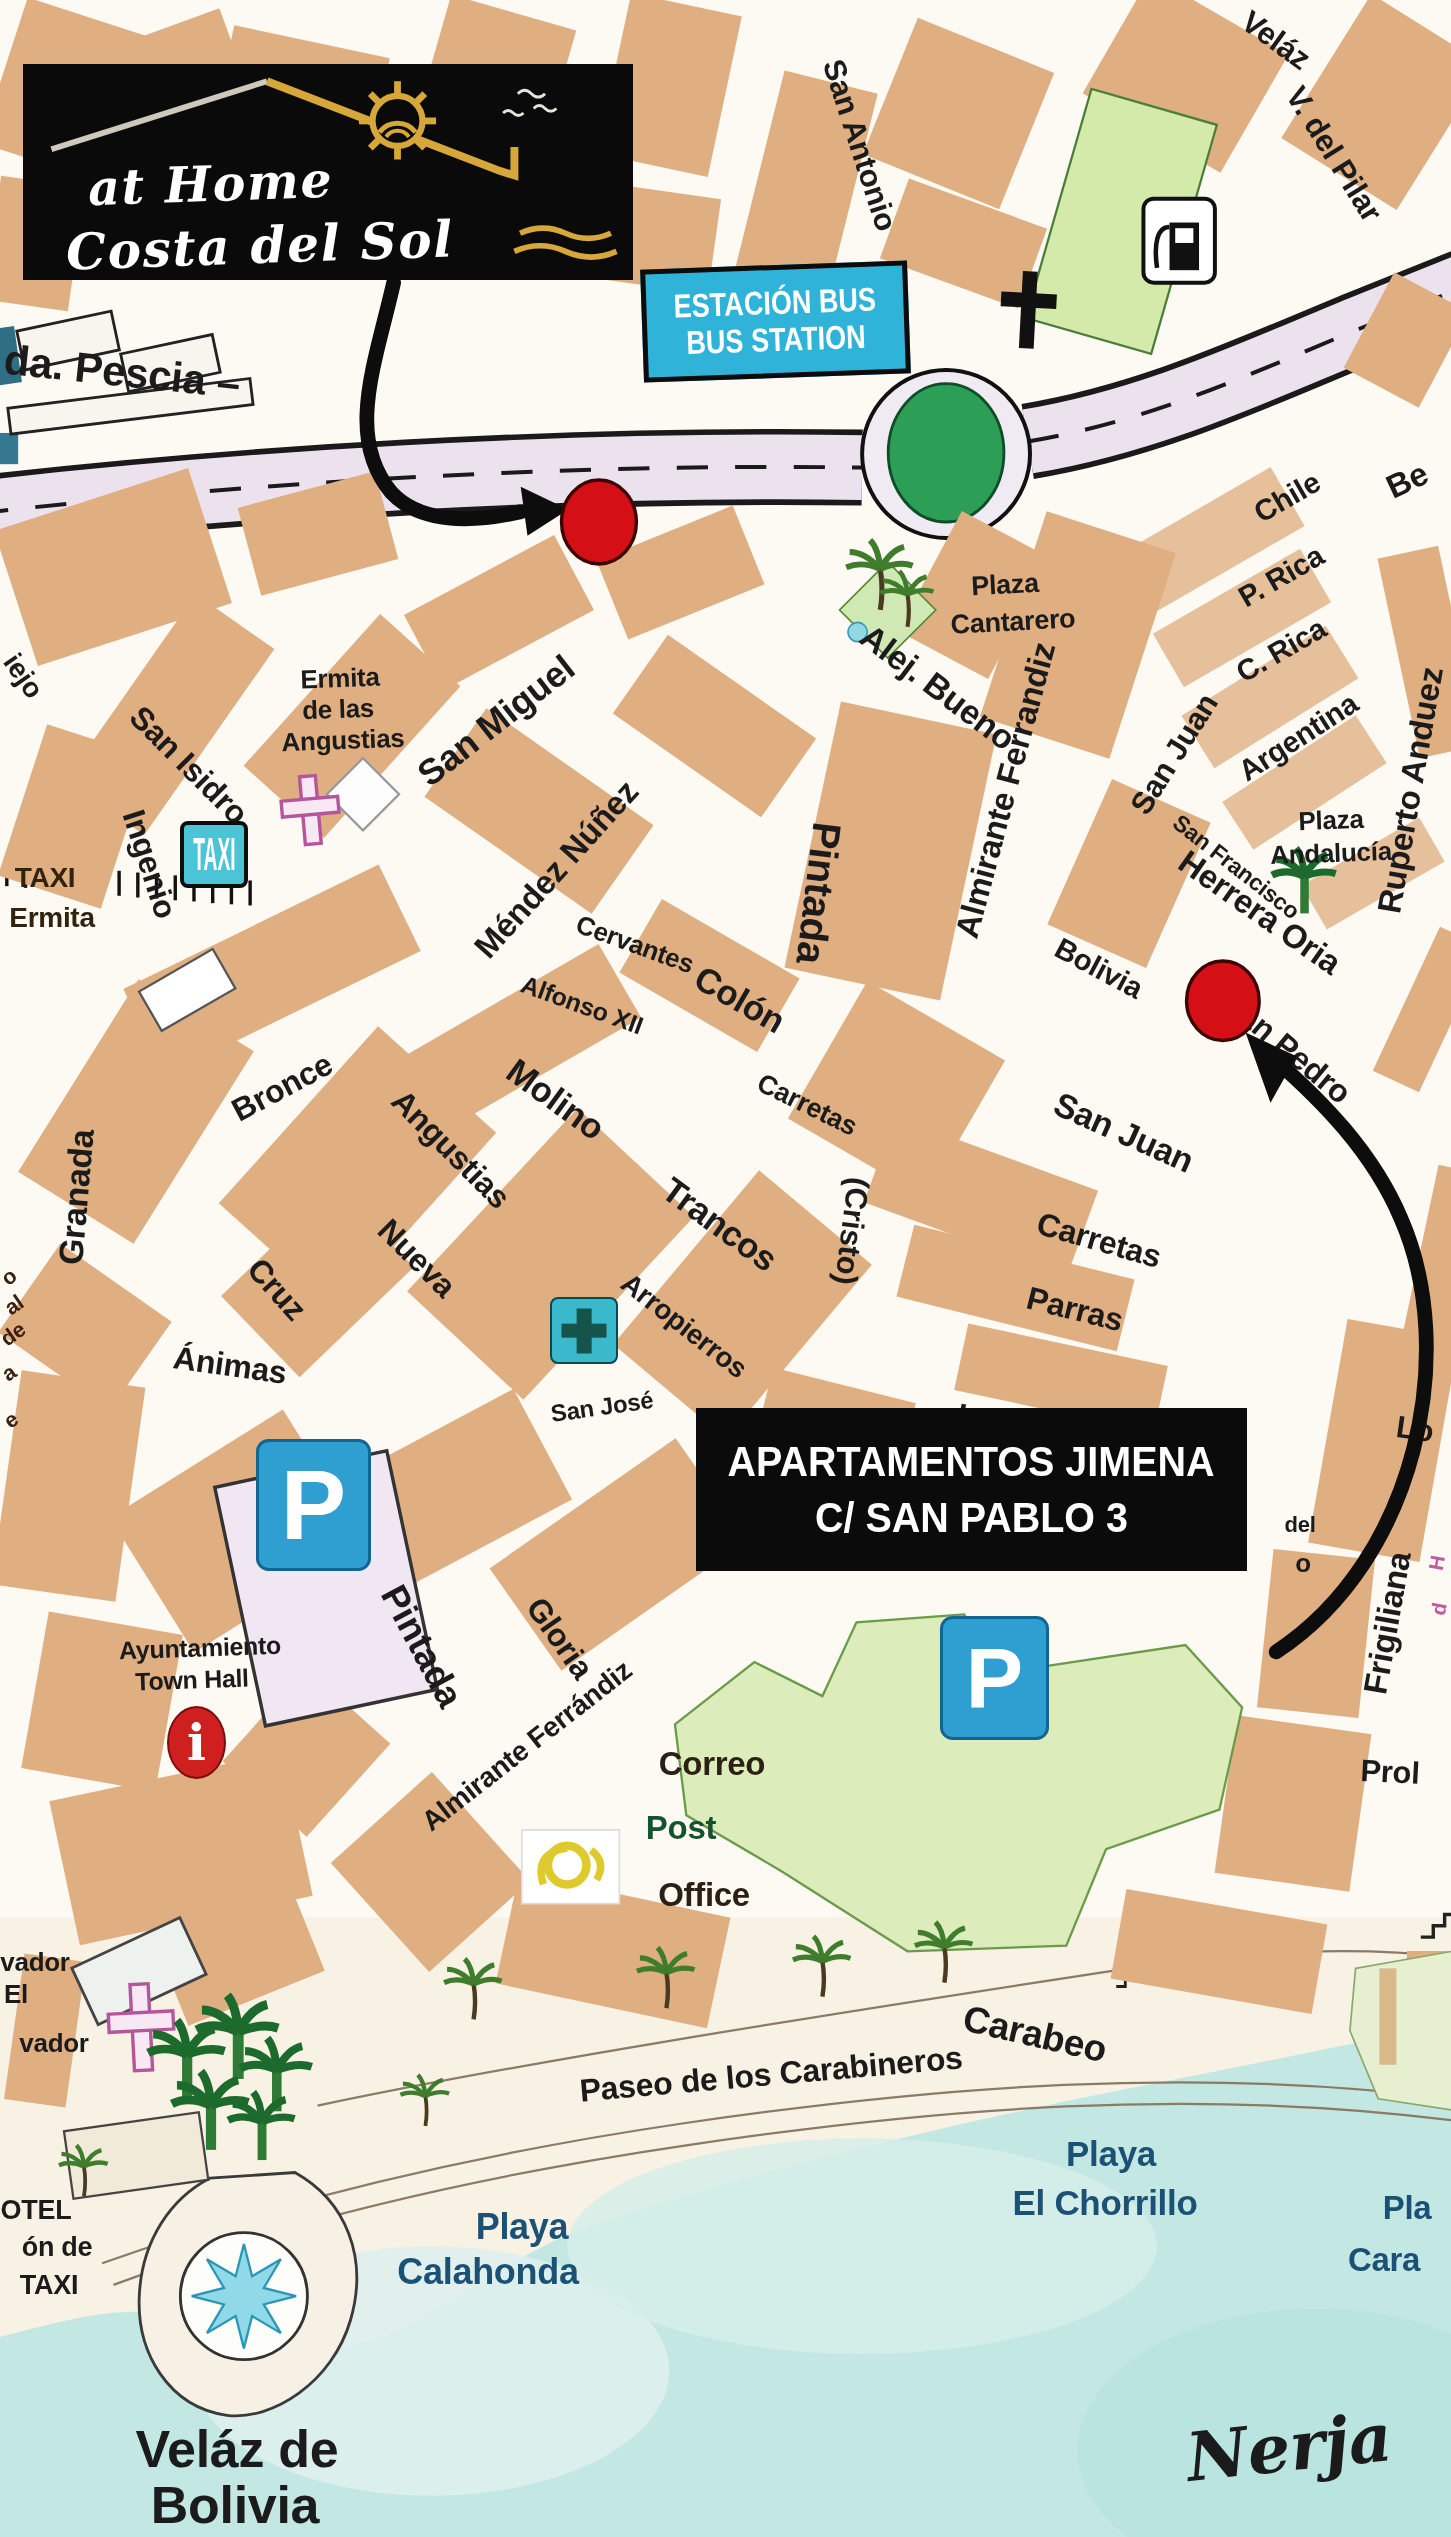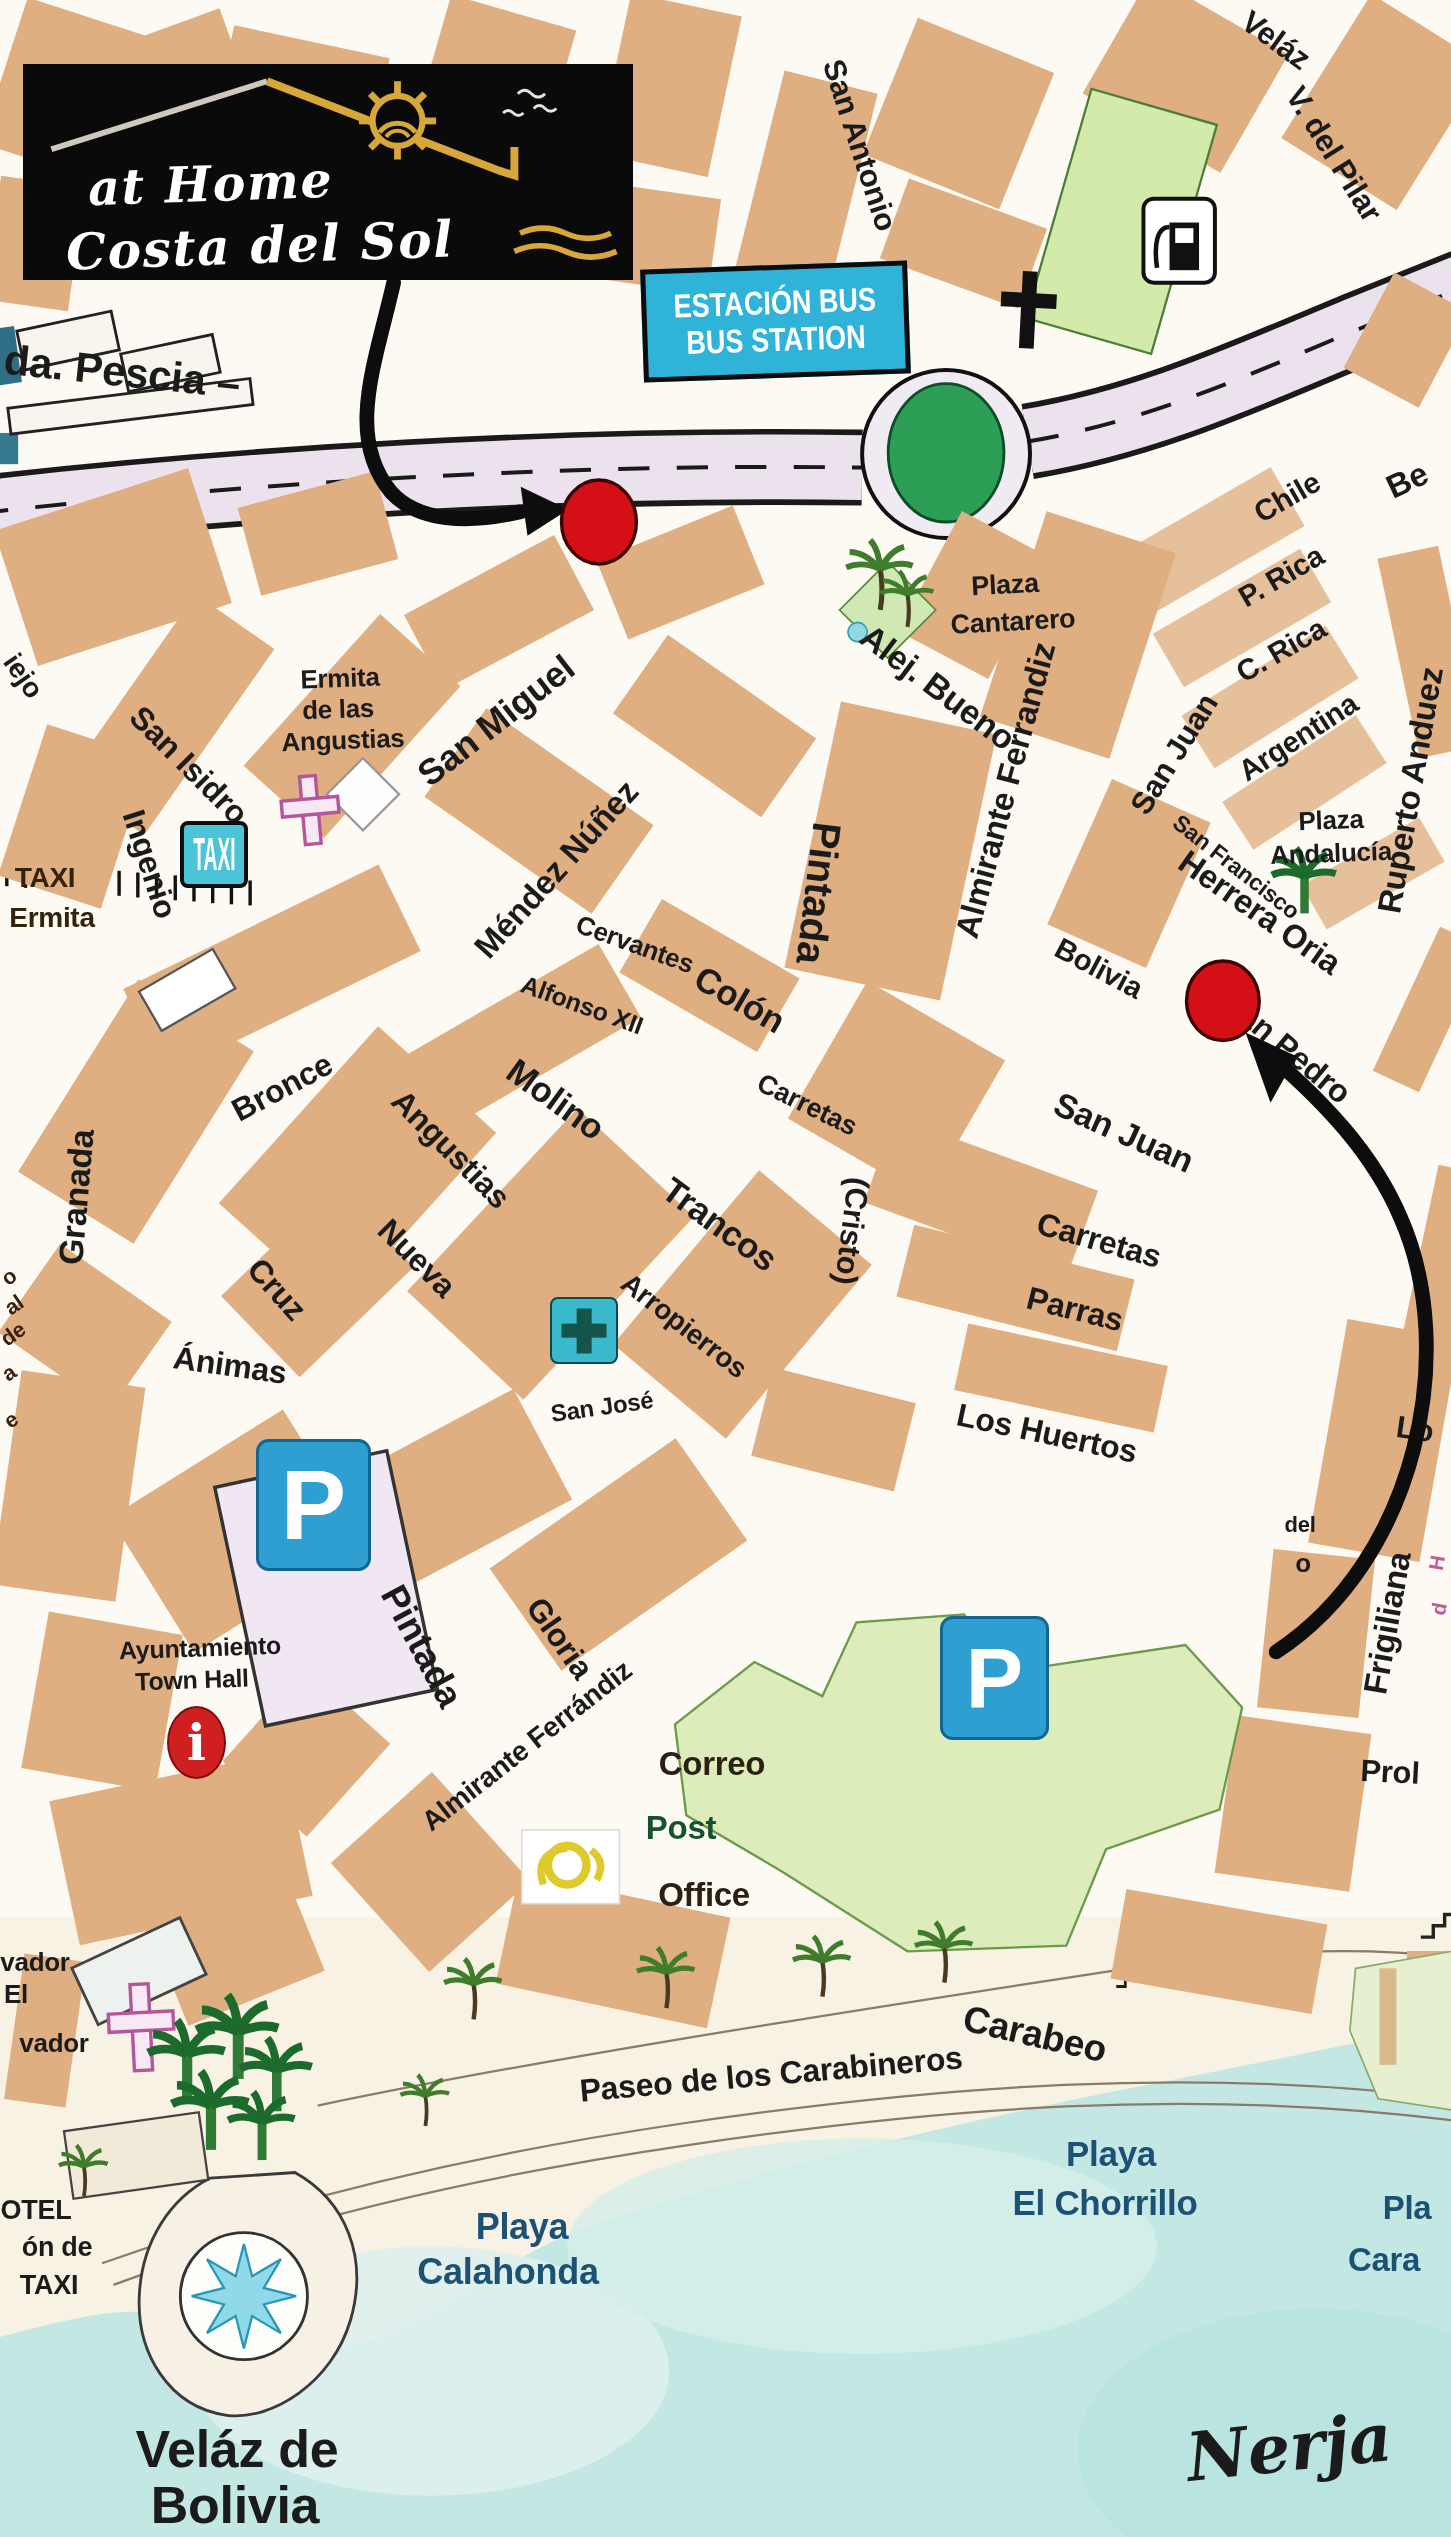--- a/index.html
+++ b/index.html
@@ -322,21 +322,21 @@
       <div class="lbl" style="left: 52px; top: 918px; font-size: 28px; font-weight: 800; color: rgb(50, 35, 15); transform: translate(-50%, -50%) rotate(0deg);">Ermita</div>
       <div class="lbl" style="left: 35px; top: 1962px; font-size: 26px; font-weight: 800; color: rgb(27, 27, 27); transform: translate(-50%, -50%) rotate(0deg);">vador</div>
       <div class="lbl" style="left: 16px; top: 1994px; font-size: 26px; font-weight: 800; color: rgb(27, 27, 27); transform: translate(-50%, -50%) rotate(0deg);">El</div>
       <div class="lbl" style="left: 54px; top: 2043px; font-size: 26px; font-weight: 800; color: rgb(27, 27, 27); transform: translate(-50%, -50%) rotate(0deg);">vador</div>
       <div class="lbl" style="left: 36px; top: 2210px; font-size: 27px; font-weight: 800; color: rgb(27, 27, 27); transform: translate(-50%, -50%) rotate(0deg);">OTEL</div>
       <div class="lbl" style="left: 57px; top: 2247px; font-size: 27px; font-weight: 800; color: rgb(27, 27, 27); transform: translate(-50%, -50%) rotate(0deg);">ón de</div>
       <div class="lbl" style="left: 49px; top: 2285px; font-size: 27px; font-weight: 800; color: rgb(27, 27, 27); transform: translate(-50%, -50%) rotate(0deg);">TAXI</div>
       <div class="lbl" style="left: 237px; top: 2449px; font-size: 52px; font-weight: 800; color: rgb(27, 27, 27); transform: translate(-50%, -50%) rotate(0deg);">Veláz de</div>
       <div class="lbl" style="left: 235px; top: 2505px; font-size: 52px; font-weight: 800; color: rgb(27, 27, 27); transform: translate(-50%, -50%) rotate(0deg);">Bolivia</div>
       <div class="lbl" style="left: 522px; top: 2227px; font-size: 36px; font-weight: 600; color: rgb(28, 81, 118); transform: translate(-50%, -50%) rotate(0deg);">Playa</div>
-      <div class="lbl" style="left: 508px; top: 2272px; font-size: 36px; font-weight: 600; color: rgb(28, 81, 118); transform: translate(-50%, -50%) rotate(0deg);">Calahonda</div>
+      <div class="lbl" style="left: 488px; top: 2272px; font-size: 36px; font-weight: 600; color: rgb(28, 81, 118); transform: translate(-50%, -50%) rotate(0deg);">Calahonda</div>
       <div class="lbl" style="left: 1111px; top: 2153px; font-size: 35px; font-weight: 600; color: rgb(28, 81, 118); transform: translate(-50%, -50%) rotate(0deg);">Playa</div>
       <div class="lbl" style="left: 1105px; top: 2202px; font-size: 35px; font-weight: 600; color: rgb(28, 81, 118); transform: translate(-50%, -50%) rotate(0deg);">El Chorrillo</div>
       <div class="lbl" style="left: 1407px; top: 2207px; font-size: 33px; font-weight: 600; color: rgb(28, 81, 118); transform: translate(-50%, -50%) rotate(0deg);">Pla</div>
       <div class="lbl" style="left: 1384px; top: 2259px; font-size: 33px; font-weight: 600; color: rgb(28, 81, 118); transform: translate(-50%, -50%) rotate(0deg);">Cara</div>
       <div class="lbl script" style="left: 1289px; top: 2447px; font-size: 67px; font-weight: 800; color: rgb(27, 27, 27); transform: translate(-50%, -50%) rotate(-6deg);">Nerja</div>
       <div class="lbl" style="left: 9px; top: 1277px; font-size: 21.6px; font-weight: 700; color: rgb(58, 32, 16); transform: translate(-50%, -50%) rotate(-35deg);">o</div>
       <div class="lbl" style="left: 13.6px; top: 1305px; font-size: 21.6px; font-weight: 700; color: rgb(58, 32, 16); transform: translate(-50%, -50%) rotate(-35deg);">al</div>
       <div class="lbl" style="left: 12.5px; top: 1334px; font-size: 21.6px; font-weight: 700; color: rgb(58, 32, 16); transform: translate(-50%, -50%) rotate(-35deg);">de</div>
       <div class="lbl" style="left: 9px; top: 1373px; font-size: 21.6px; font-weight: 700; color: rgb(58, 32, 16); transform: translate(-50%, -50%) rotate(-35deg);">a</div>
       <div class="lbl" style="left: 11.3px; top: 1420px; font-size: 21.6px; font-weight: 700; color: rgb(58, 32, 16); transform: translate(-50%, -50%) rotate(-35deg);">e</div>
@@ -391,20 +391,24 @@
       </svg>
       <div class="l1">at Home</div>
       <div class="l2">Costa del Sol</div>
     </div>
 
     <div class="sign" id="bus-sign">
       <div>ESTACIÓN BUS</div>
       <div>BUS STATION</div>
     </div>
 
+    <div class="sign" id="apt-sign">
+      <div>APARTAMENTOS JIMENA</div>
+      <div>C/ SAN PABLO 3</div>
+    </div>
 
     <div class="sign" id="taxi-sign">
       <div>TAXI</div>
     </div>
 
     <div class="sign pbox" id="parking-1">
       <span>P</span>
     </div>
     <div class="sign pbox" id="parking-2">
       <span>P</span>

